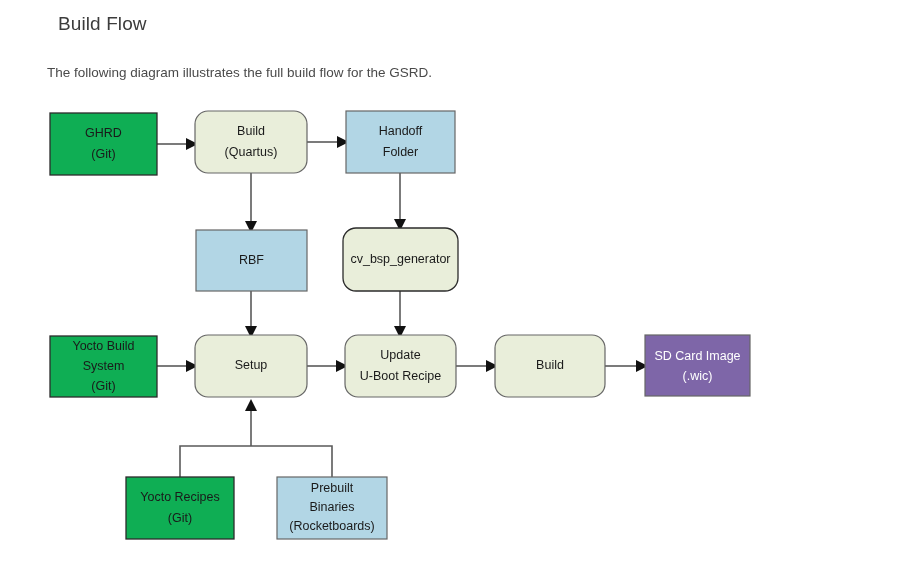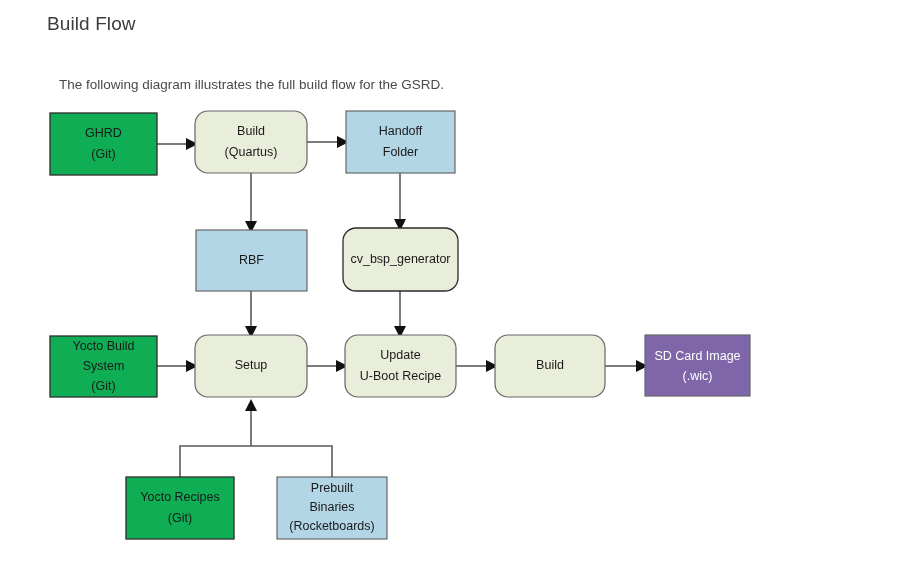--- a/index.html
+++ b/index.html
@@ -14,35 +14,35 @@
     font-family: "Liberation Sans", sans-serif;
     color: #333333;
   }
   #page {
     position: relative;
     width: 921px;
     height: 562px;
   }
   #page-title {
     position: absolute;
-    left: 47px;
+    left: 58px;
     top: 13px;
     font-size: 19px;
     font-weight: 400;
     color: #3c3c3c;
     letter-spacing: 0.1px;
     margin: 0;
   }
   #intro-text {
     position: absolute;
     left: 47px;
     top: 65px;
     font-size: 13.5px;
     color: #4a4a4a;
-    margin: 12px;
+    margin: 0;
   }
   #flow-diagram {
     position: absolute;
     left: 0;
     top: 95px;
     width: 921px;
     height: 467px;
   }
   .node-label {
     font-family: "Liberation Sans", sans-serif;

